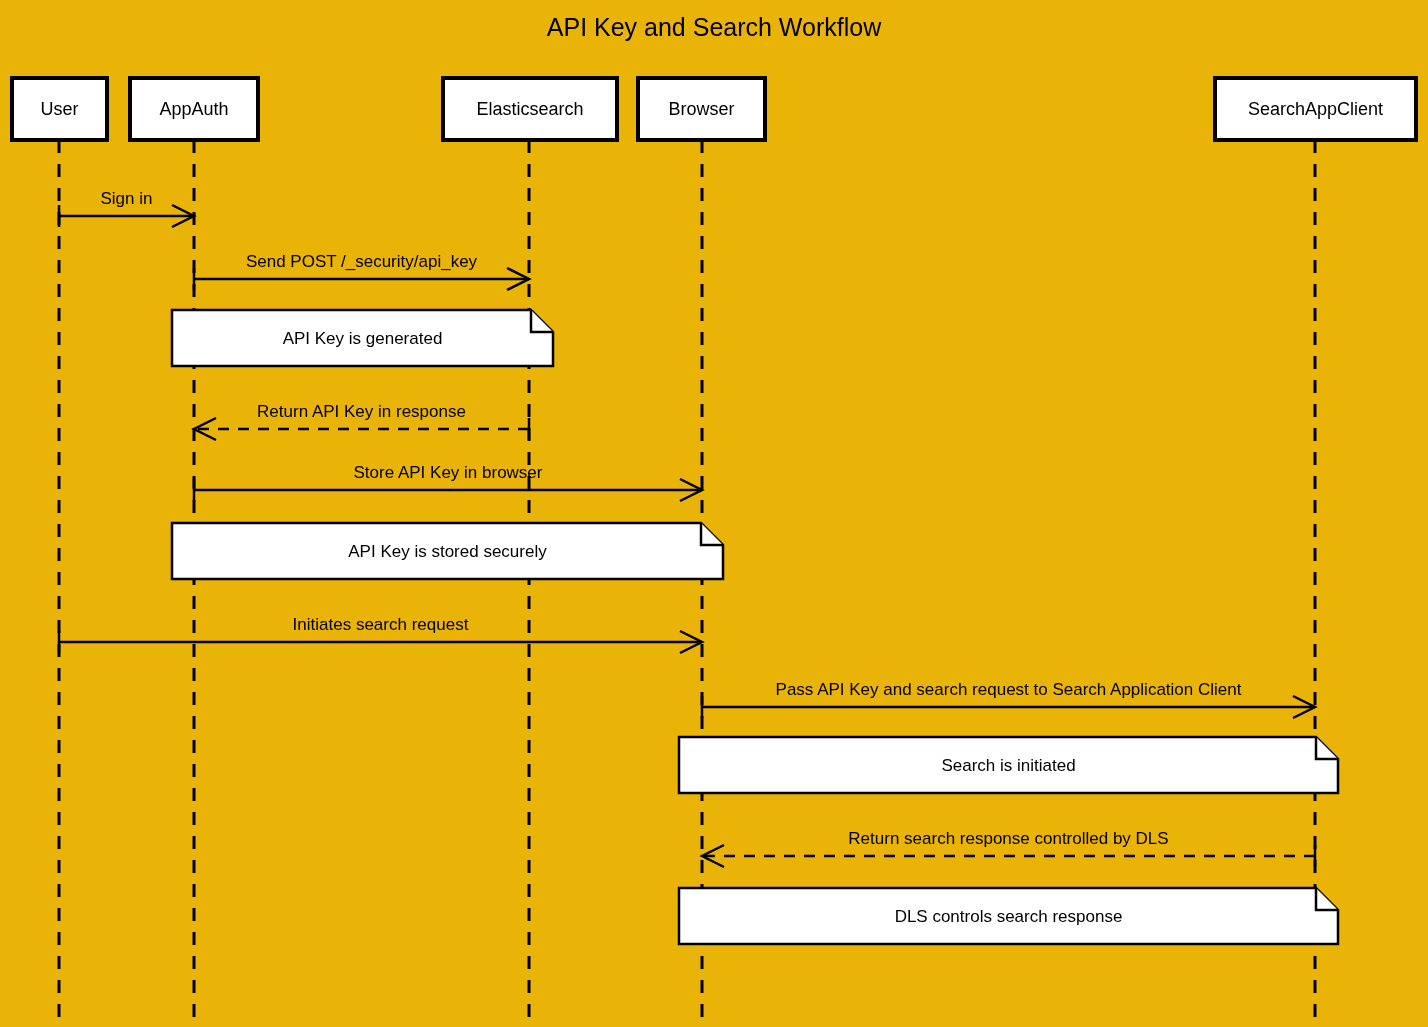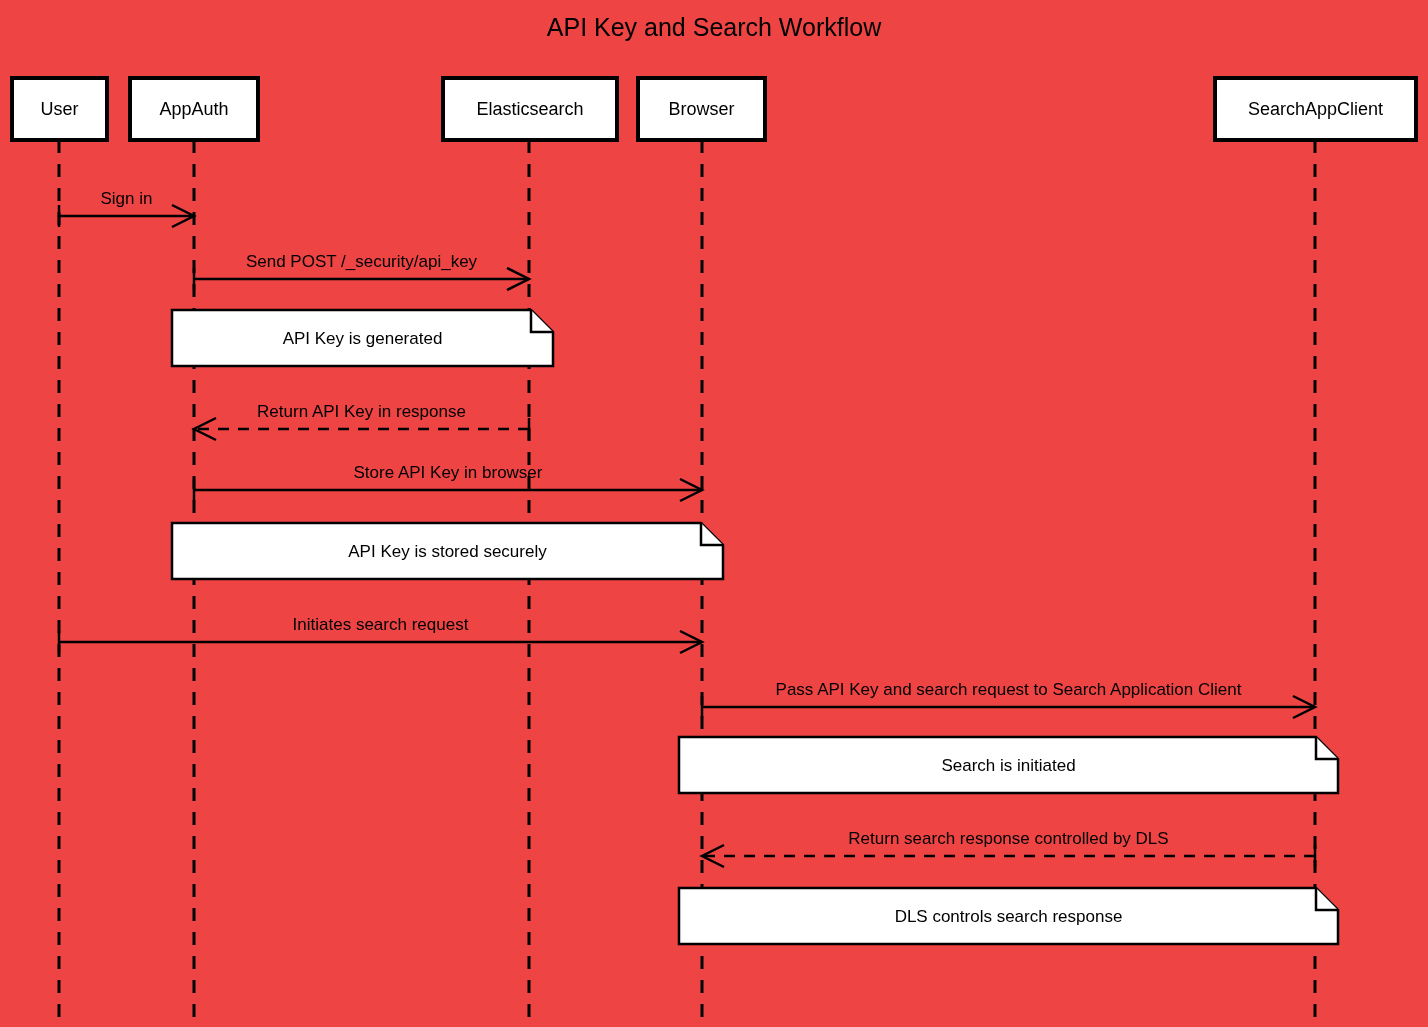--- a/index.html
+++ b/index.html
@@ -9,21 +9,21 @@
   }
   body {
     font-family: "Liberation Sans", sans-serif;
     color: #000000;
   }
   #diagram-root {
     position: relative;
     width: 1428px;
     height: 1027px;
     overflow: hidden;
-    background: #ef4444;
+    background: #eab308;
   }
   #diagram-svg {
     position: absolute;
     left: 0;
     top: 0;
     width: 1428px;
     height: 1027px;
     display: block;
   }
   .diagram-title {

